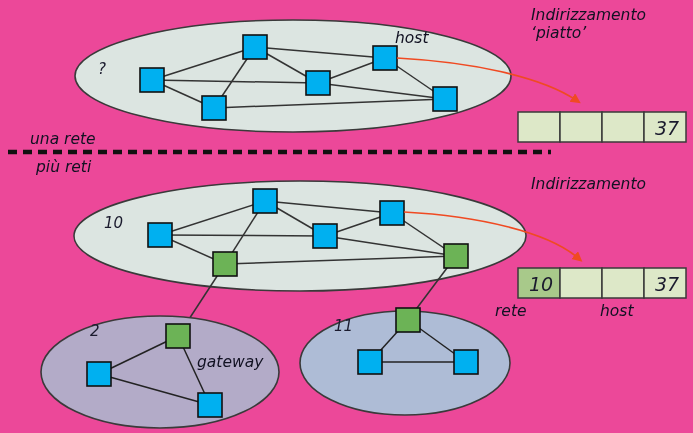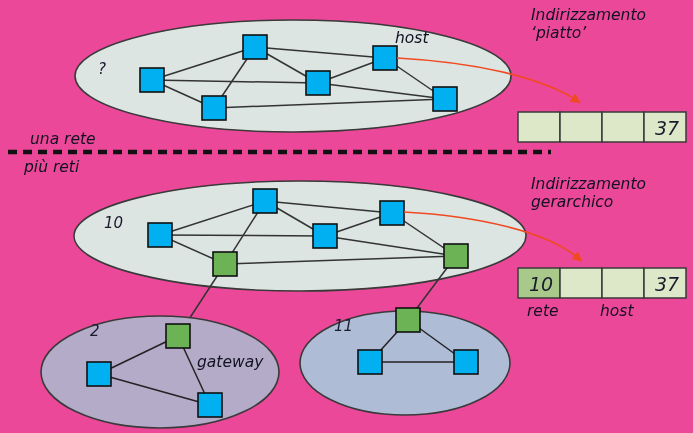--- a/index.html
+++ b/index.html
@@ -179,32 +179,31 @@
   <div class="txt label-caption" style="left:531px; top:7px;">Indirizzamento</div>
   <div class="txt label-caption" style="left:531px; top:25px;text-align:right;">‘piatto’</div>
 
   <div class="txt question" style="left:98px; top:61px;">?</div>
 
   <div class="txt label-node" style="left:395px; top:30px;">host</div>
 
   <div class="txt cellnum" style="left:655px; top:118px;">37</div>
 
   <div class="txt label-divider" style="left:24px; top:131px;margin-left:6px;">una rete</div>
-  <div class="txt label-divider" style="left:24px; top:159px;">più reti</div>
+  <div class="txt label-divider" style="left:36px; top:159px;">più reti</div>
 
   <div class="txt label-caption" style="left:531px; top:176px;">Indirizzamento</div>
-  <div class="txt label-caption" style="left:531px; top:194px;">gerarchico</div>
 
   <div class="txt label-netnum" style="left:104px; top:215px;">10</div>
 
   <div class="txt label-netnum" style="left:90px; top:323px;">2</div>
 
   <div class="txt label-node" style="left:197px; top:354px;">gateway</div>
 
   <div class="txt label-netnum" style="left:334px; top:318px;">11</div>
 
   <div class="txt cellnum" style="left:529px; top:274px;">10</div>
   <div class="txt cellnum" style="left:655px; top:274px;">37</div>
 
-  <div class="txt label-field" style="left:527px; top:303px;">rete</div>
+  <div class="txt label-field" style="left:495px; top:303px;">rete</div>
   <div class="txt label-field" style="left:600px; top:303px;">host</div>
 
 </div>
 
 </body></html>

